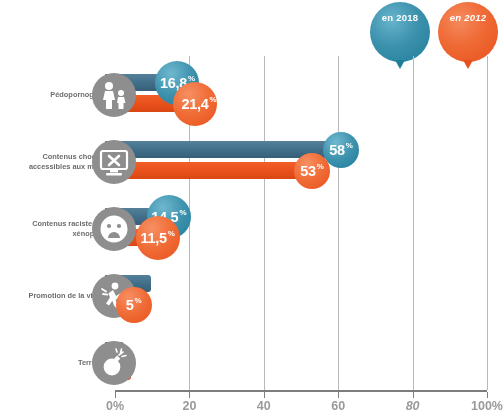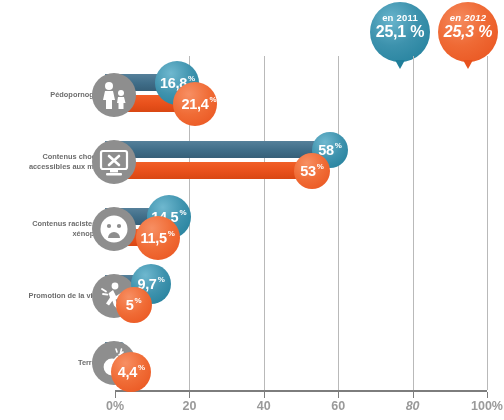--- a/index.html
+++ b/index.html
@@ -84,27 +84,25 @@
   .vb .num{font-size:14.5px;letter-spacing:-.3px;}
   .vb .pct{font-size:8px;vertical-align:super;margin-left:1px;}
 </style>
 </head>
 <body>
 
 <div id="chart-root">
 
   <div class="legend">
     <div class="legend-bubble blue">
-      <div class="legend-year">en 2011</div>
-      <div class="legend-val">25,1 %</div>
+      <div class="legend-year">en 2018</div>
       <div class="legend-tail"></div>
     </div>
     <div class="legend-bubble orange">
       <div class="legend-year">en 2012</div>
-      <div class="legend-val">25,3 %</div>
       <div class="legend-tail"></div>
     </div>
   </div>
 
   <div class="plot">
     <div class="gridlines" id="gridlines">
         <div class="gridline" style="left: 189.4px;"></div>
         <div class="gridline" style="left: 263.8px;"></div>
         <div class="gridline" style="left: 338.2px;"></div>
         <div class="gridline" style="left: 412.6px;"></div>
@@ -156,21 +154,21 @@
             <div class="bar orange" style="width: 207.16px;"></div>
           </div>
           <div class="row-icon">
             <svg width="30" height="28" viewBox="0 0 30 28">
               <rect x="2" y="3" width="26" height="18" rx="2" fill="none" stroke="#fff" stroke-width="2.2"></rect>
               <path d="M10 8l10 9M20 8l-10 9" stroke="#fff" stroke-width="2.6" stroke-linecap="round"></path>
               <rect x="11" y="22" width="8" height="2.4" fill="#fff"></rect>
               <rect x="7" y="25" width="16" height="2.4" rx="1" fill="#fff"></rect>
             </svg>
           </div>
-          <div class="vb blue" style="width: 36px; height: 36px; left: 312px; top: 0.5px;">
+          <div class="vb blue" style="width: 36px; height: 36px; left: 323px; top: 0.5px;">
             <span><span class="num">58</span><span class="pct">%</span></span>
           </div>
           <div class="vb orange" style="width: 36px; height: 36px; left: 294.16px; top: 21.5px;">
             <span><span class="num">53</span><span class="pct">%</span></span>
           </div>
         </div>
         <div class="row" style="top: 142px;">
           <div class="row-label">Contenus racistes et/ou xénophobes</div>
           <div class="bars" style="width: 386px;">
             <div class="bar blue" style="width: 63.94px;"></div>
@@ -197,40 +195,34 @@
             <div class="bar blue" style="width: 46.084px;"></div>
             <div class="bar orange" style="width: 28.6px;"></div>
           </div>
           <div class="row-icon">
             <svg width="30" height="30" viewBox="0 0 30 30">
               <circle cx="16" cy="5" r="3.4" fill="#fff"></circle>
               <path d="M14 9l3 6 5-3 1.6 2.6-7 4.2 1.4 4 4.6 5-2.4 2.2-5.2-5.6-1.6-4.6-3.4 4.6-3-1.8 4-6-1.4-4.4z" fill="#fff"></path>
               <path d="M3 8l4 2.5M4 13l4.5.6" stroke="#fff" stroke-width="1.8" stroke-linecap="round"></path>
             </svg>
           </div>
-          <div class="vb blue" style="width: 40px; height: 40px; left: 131.084px; top: -1.5px;">
-            <span><span class="num">9,7</span><span class="pct">%</span></span>
-          </div>
           <div class="vb orange" style="width: 36px; height: 36px; left: 115.6px; top: 21.5px;">
             <span><span class="num">5</span><span class="pct">%</span></span>
           </div>
         </div>
         <div class="row" style="top: 276px;">
           <div class="row-label">Terrorisme</div>
           <div class="bars" style="width: 386px;">
             <div class="bar blue" style="width: 18.928px;"></div>
             <div class="bar orange" style="width: 26.368px;"></div>
           </div>
           <div class="row-icon">
             <svg width="30" height="30" viewBox="0 0 30 30">
               <circle cx="13" cy="19" r="8.4" fill="#fff"></circle>
               <rect x="16" y="8.5" width="4.4" height="4.4" transform="rotate(45 18.2 10.7)" fill="#fff"></rect>
               <path d="M20 7l4-3M21.5 5l1-4M23 8.5l4-1M18 4l-1-3" stroke="#fff" stroke-width="1.6" stroke-linecap="round"></path>
             </svg>
           </div>
-          <div class="vb orange" style="width: 40px; height: 40px; left: 111.368px; top: 19.5px;">
-            <span><span class="num">4,4</span><span class="pct">%</span></span>
-          </div>
         </div>
       </div>
   </div>
 
 </div>
 
 </body></html>

